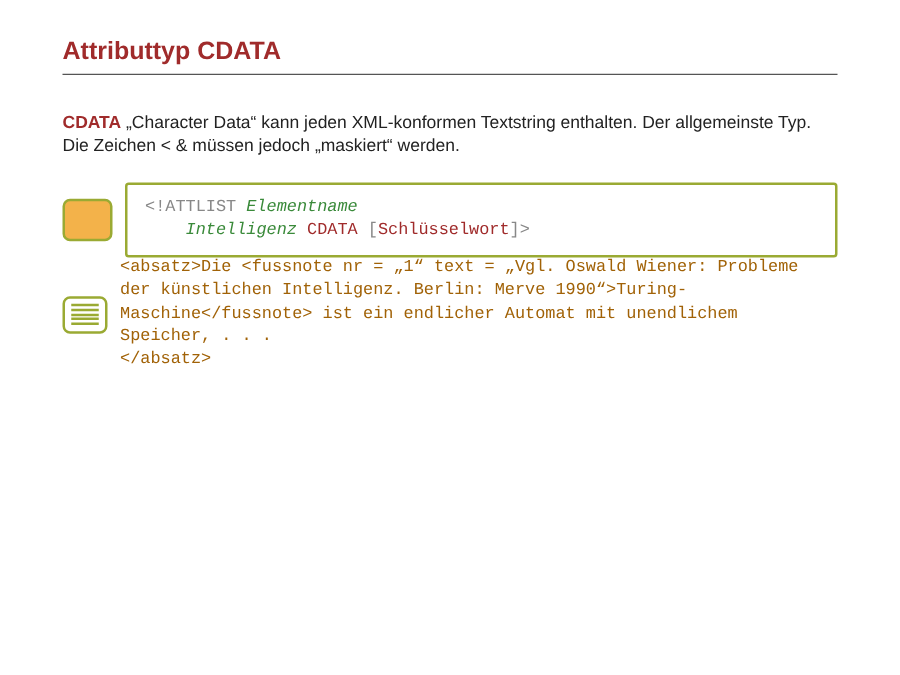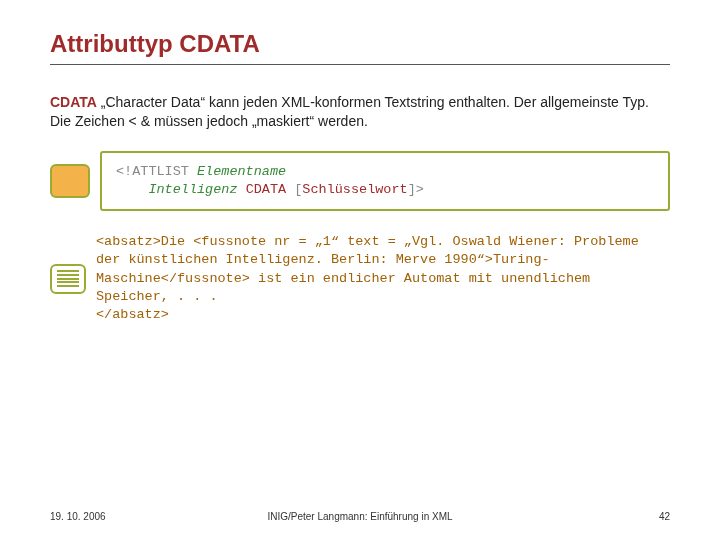--- a/index.html
+++ b/index.html
@@ -13,40 +13,39 @@
     box-sizing: border-box;
   }
   .slide {
     padding: 30px 50px 20px 50px;
     box-sizing: border-box;
     height: 100%;
     position: relative;
   }
   .title {
     color: #a02b2b;
-    font-size: 24px;
+    font-size: 20px;
     font-weight: bold;
     border-bottom: 1px solid #555;
     padding-bottom: 6px;
     margin-bottom: 28px;
   }
   .desc {
     font-size: 14px;
     color: #222;
     line-height: 1.35;
     margin-bottom: 20px;
   }
   .desc .kw {
     font-weight: bold;
     color: #a02b2b;
   }
   .block {
     display: flex;
     align-items: center;
-    margin-bottom: 22px;
   }
   .icon {
     width: 36px;
     height: 30px;
     border: 2px solid #9aaa33;
     border-radius: 6px;
     background: #f3b24a;
     margin-right: 10px;
     flex-shrink: 0;
   }
@@ -117,18 +116,13 @@
       <div class="line"></div>
         <div class="line"></div>
         <div class="line"></div>
         <div class="line"></div>
         <div class="line"></div>
     </div>
     <div class="codebox2" style="white-space: pre-wrap;">&lt;absatz&gt;Die &lt;fussnote nr = „1“ text = „Vgl. Oswald Wiener: Probleme der künstlichen Intelligenz. Berlin: Merve 1990“&gt;Turing-Maschine&lt;/fussnote&gt; ist ein endlicher Automat mit unendlichem Speicher, . . .
 &lt;/absatz&gt;</div>
   </div>
 
-  <div class="footer">
-    <span class="date">19. 10. 2006</span>
-    <div class="center">INIG/Peter Langmann: Einführung in XML</div>
-    <span class="page">42</span>
-  </div>
 </div>
 
 </body></html>

